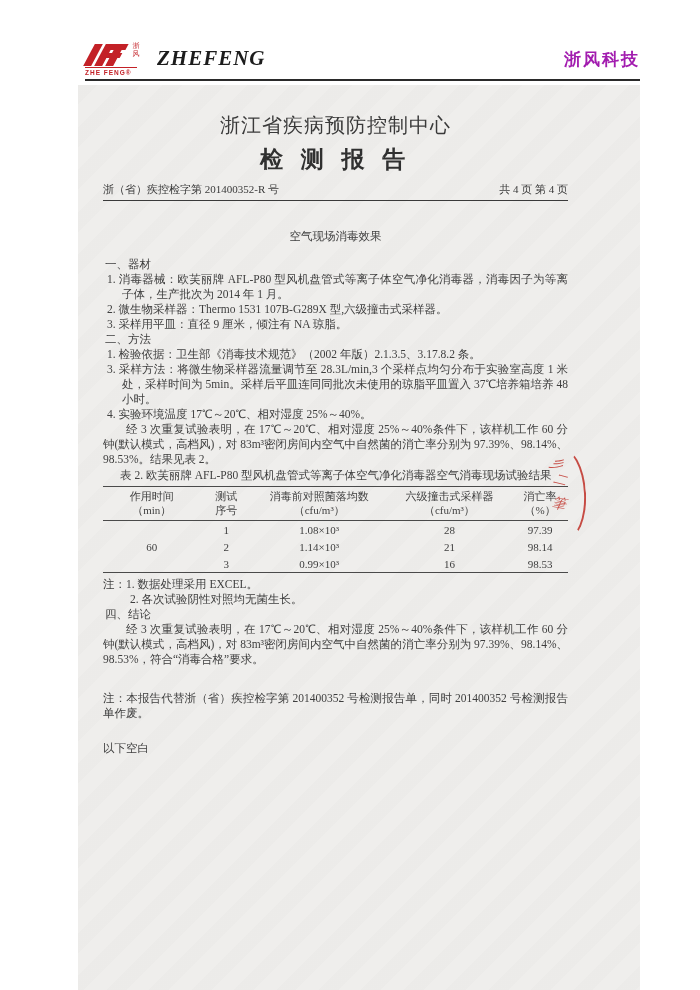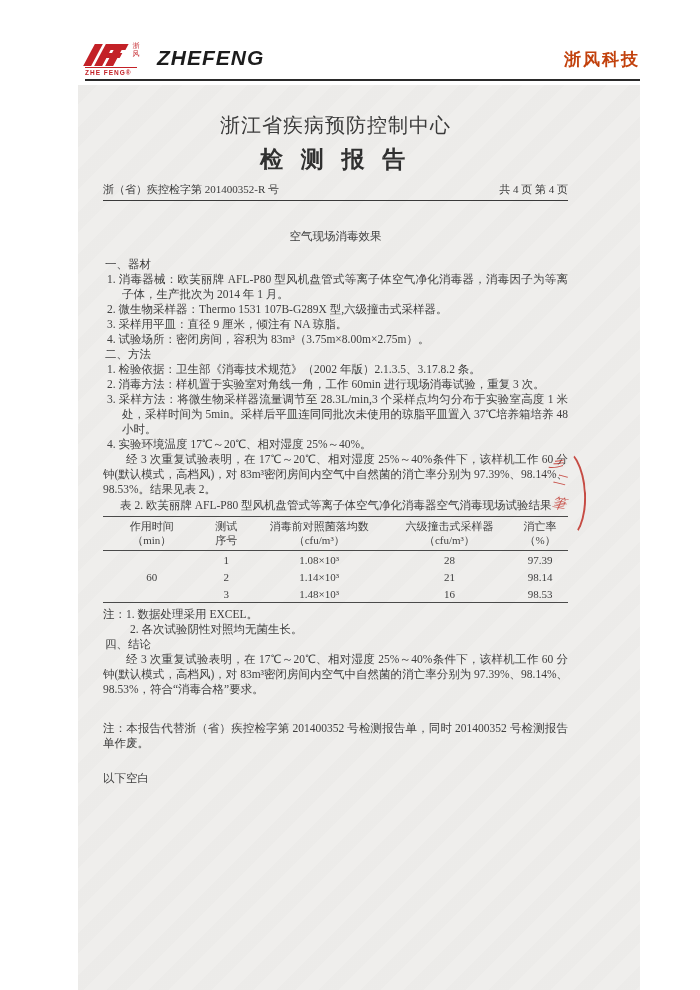--- a/index.html
+++ b/index.html
@@ -15,23 +15,23 @@
   .logo-bar { position:absolute; top:0; height:22px; background:#c32127; transform:skewX(-28deg); }
   .bar1 { left:4px; width:8px; }
   .bar2 { left:15px; width:8px; }
   .bar-f-stem { left:26px; width:8px; }
   .bar-f-top { position:absolute; left:24px; top:0; width:18px; height:6px; background:#c32127; transform:skewX(-28deg); }
   .bar-f-mid { position:absolute; left:22px; top:9px; width:14px; height:5px; background:#c32127; transform:skewX(-28deg); }
   .logo-mini { position:absolute; left:46px; top:-2px; width:10px; font-size:7px; line-height:8px; color:#c32127; text-align:center; }
   .logo-sub { position:absolute; left:0; top:23px; width:52px; border-top:1px solid #c32127; padding-top:1px;
               font-family:"Liberation Sans", sans-serif; font-size:6.5px; font-weight:bold; letter-spacing:1px;
               color:#c32127; white-space:nowrap; }
-  .brand-word { position:absolute; left:72px; top:4px; font-family:Liberation Sans, sans-serif;
+  .brand-word { position:absolute; left:72px; top:4px; font-family:Liberation Serif, serif;
                 font-style:italic; font-weight:bold; font-size:21px; letter-spacing:1px; color:#1c1c1c; }
-  .brand-cjk { position:absolute; right:0; top:6px; font-size:17px; font-weight:bold; color:#c2410c; letter-spacing:2px; }
+  .brand-cjk { position:absolute; right:0; top:6px; font-size:17px; font-weight:bold; color:#a21caf; letter-spacing:2px; }
 
   
   .sheet { position:absolute; left:78px; top:85px; width:562px; height:929px;
            background:#efeeec;
            background-image:repeating-linear-gradient(135deg, rgba(0,0,0,0.013) 0 14px, rgba(255,255,255,0.02) 14px 30px);
            color:#3e3e3e; }
   .inner { position:relative; padding:0 72px 0 25px; width:100%; }
 
   .org-title { margin-top:27px; text-align:center; font-size:20px; letter-spacing:1px; color:#3a3a3a; }
   .main-title { margin-top:5px; text-align:center; font-size:23px; font-weight:bold; letter-spacing:6px; color:#303030; }
@@ -105,25 +105,23 @@
         <span>共 4 页 第 4 页</span>
       </div>
 
       <div class="subject body-txt">空气现场消毒效果</div>
 
       <div class="body-txt">
         <div class="sec-head sec1">一、器材</div>
         <div class="item">1. 消毒器械：欧芙丽牌 AFL-P80 型风机盘管式等离子体空气净化消毒器，消毒因子为等离子体，生产批次为 2014 年 1 月。</div>
         <div class="item">2. 微生物采样器：Thermo 1531 107B-G289X 型,六级撞击式采样器。</div>
         <div class="item">3. 采样用平皿：直径 9 厘米，倾注有 NA 琼脂。</div>
-        <div class="item">4. 试验场所：密闭房间，容积为 83m³（3.75m×8.00m×2.75m）。</div>
 
         <div class="sec-head">二、方法</div>
         <div class="item">1. 检验依据：卫生部《消毒技术规范》（2002 年版）2.1.3.5、3.17.8.2 条。</div>
-        <div class="item">2. 消毒方法：样机置于实验室对角线一角，工作 60min 进行现场消毒试验，重复 3 次。</div>
         <div class="item">3. 采样方法：将微生物采样器流量调节至 28.3L/min,3 个采样点均匀分布于实验室高度 1 米处，采样时间为 5min。采样后平皿连同同批次未使用的琼脂平皿置入 37℃培养箱培养 48 小时。</div>
         <div class="item">4. 实验环境温度 17℃～20℃、相对湿度 25%～40%。</div>
 
         <div class="para">经 3 次重复试验表明，在 17℃～20℃、相对湿度 25%～40%条件下，该样机工作 60 分钟(默认模式，高档风)，对 83m³密闭房间内空气中自然菌的消亡率分别为 97.39%、98.14%、98.53%。结果见表 2。</div>
         <div class="tbl-caption">表 2. 欧芙丽牌 AFL-P80 型风机盘管式等离子体空气净化消毒器空气消毒现场试验结果</div>
 
         <table class="results">
           <thead>
             <tr>
               <th class="c1">
@@ -157,21 +155,21 @@
               <td>97.39</td>
             </tr>
             <tr>
               <td>2</td>
               <td>1.14×10³</td>
               <td>21</td>
               <td>98.14</td>
             </tr>
             <tr>
               <td>3</td>
-              <td>1.48×10³</td>
+              <td>0.99×10³</td>
               <td>16</td>
               <td>98.53</td>
             </tr>
           </tbody>
         </table>
 
         <div class="notes">
           <div>注：1. 数据处理采用 EXCEL。</div>
           <div class="note-indent">2. 各次试验阴性对照均无菌生长。</div>
         </div>

